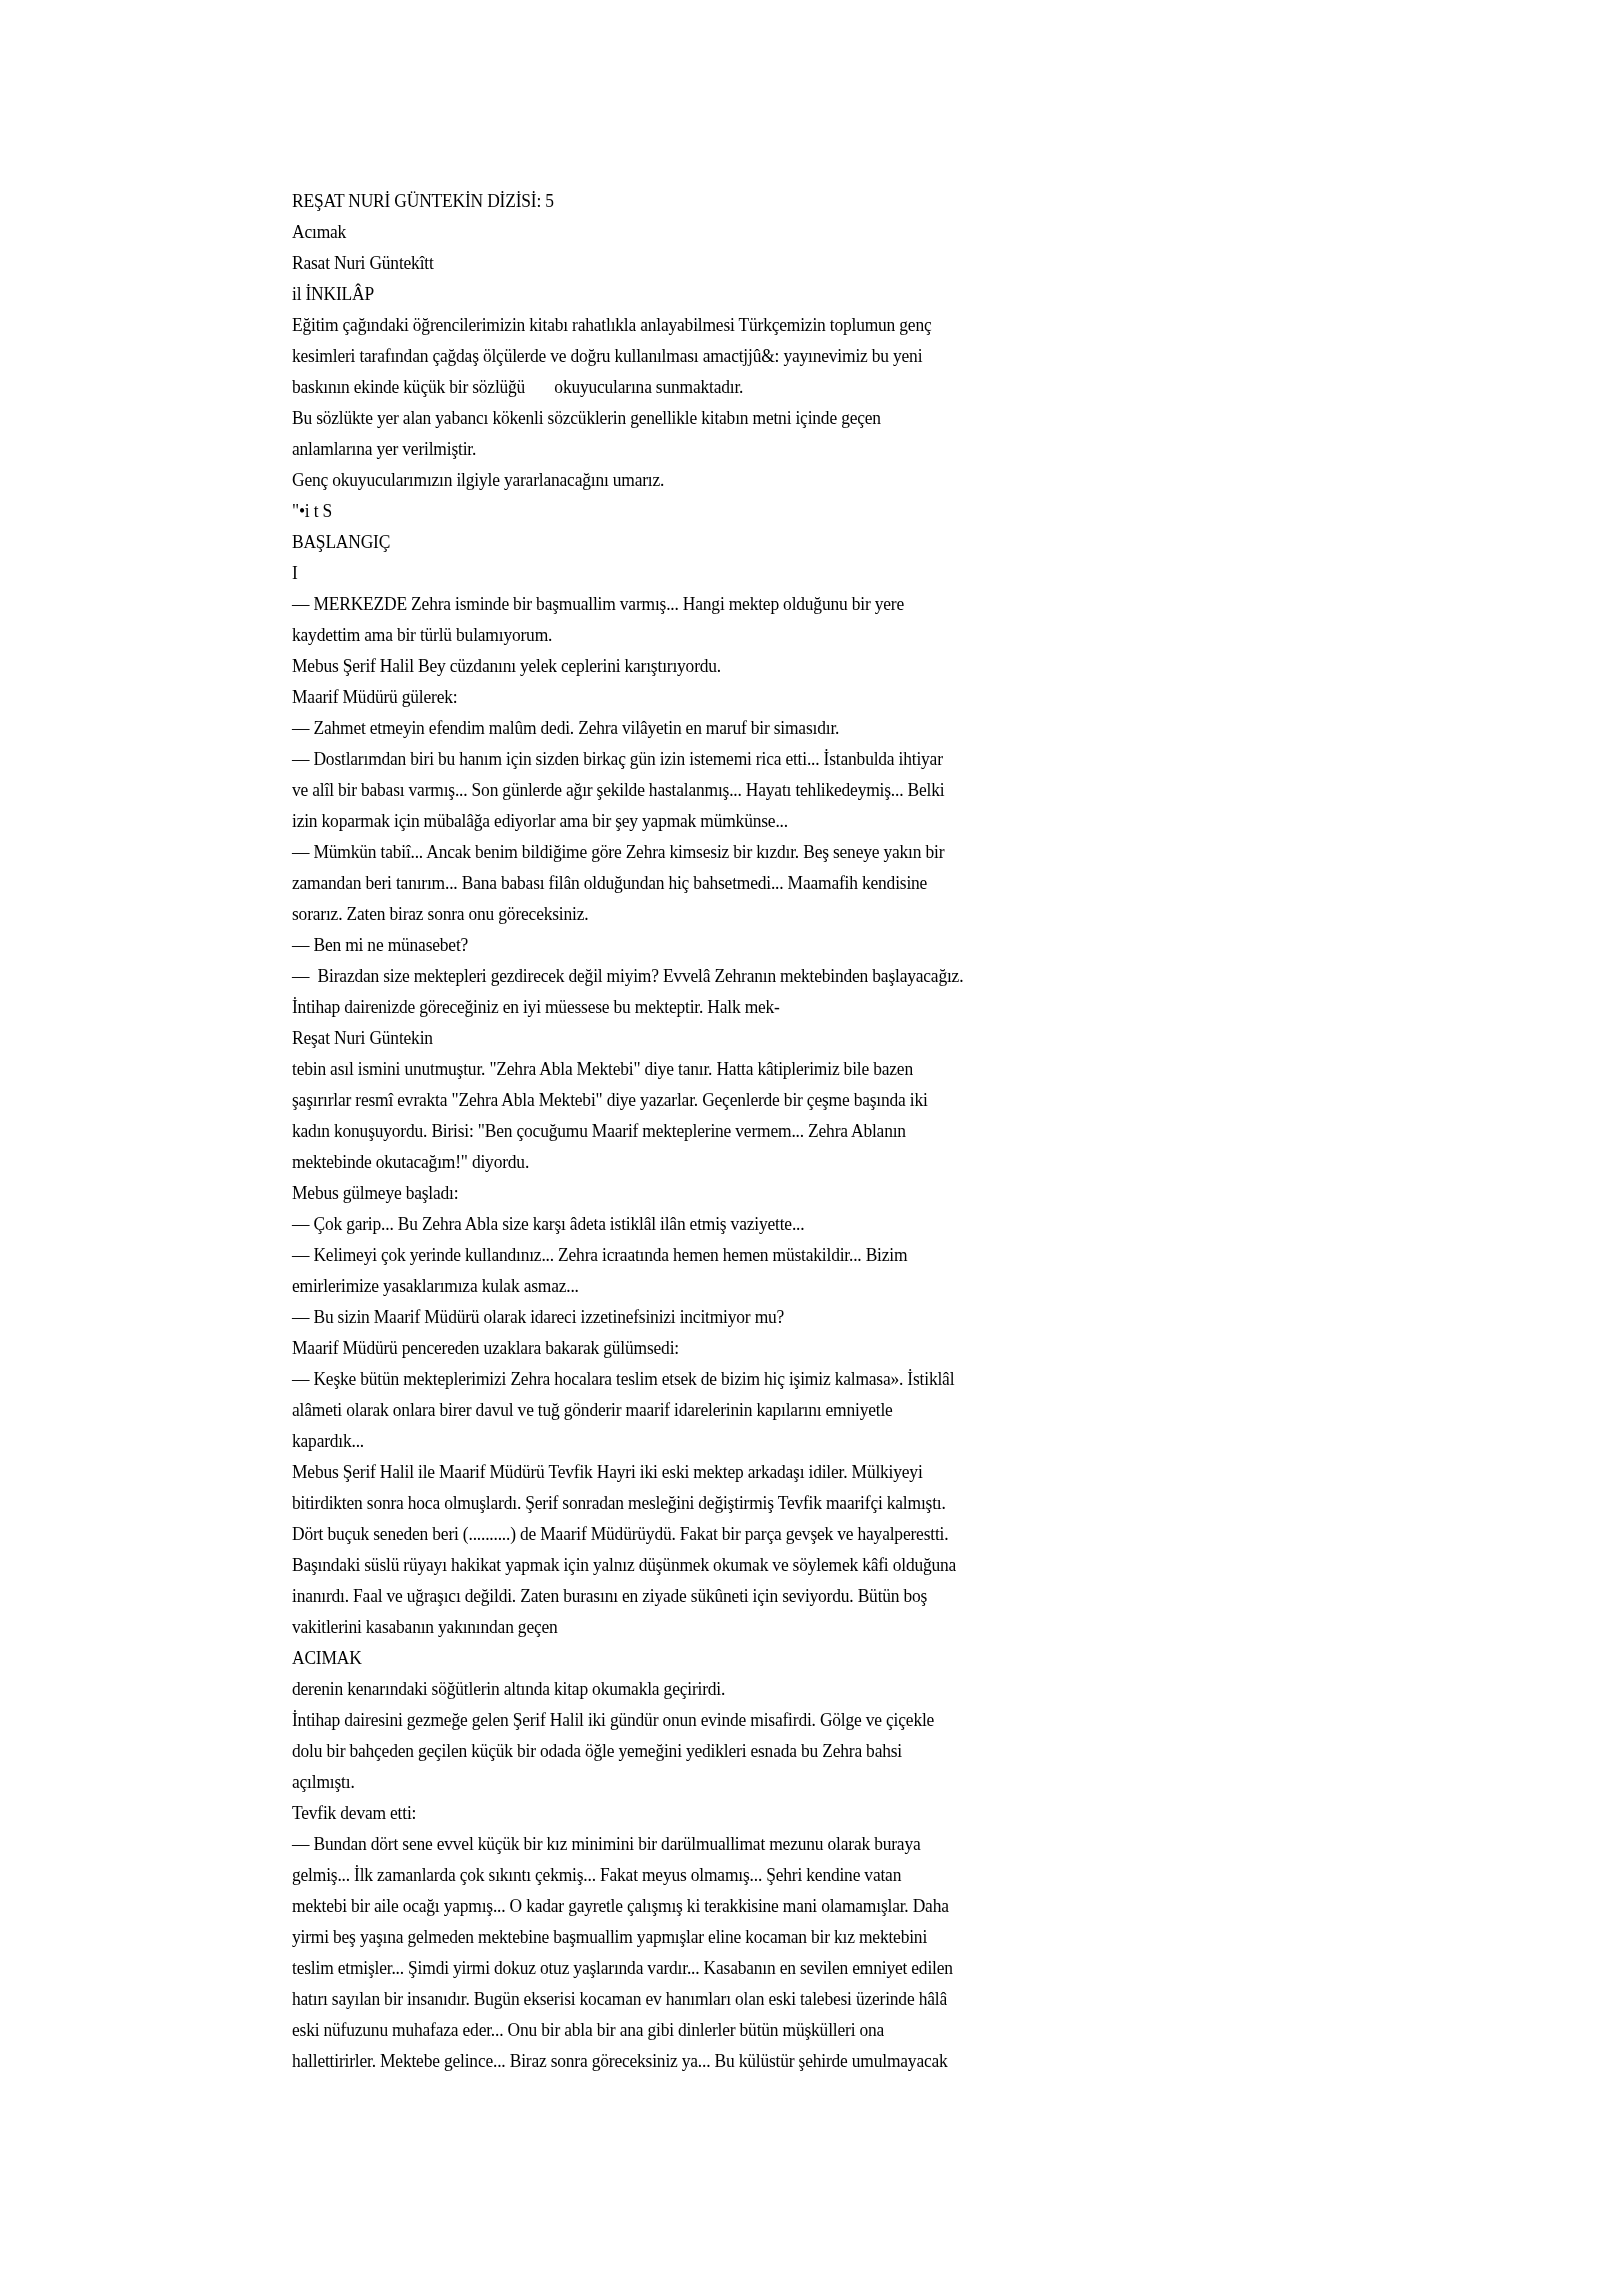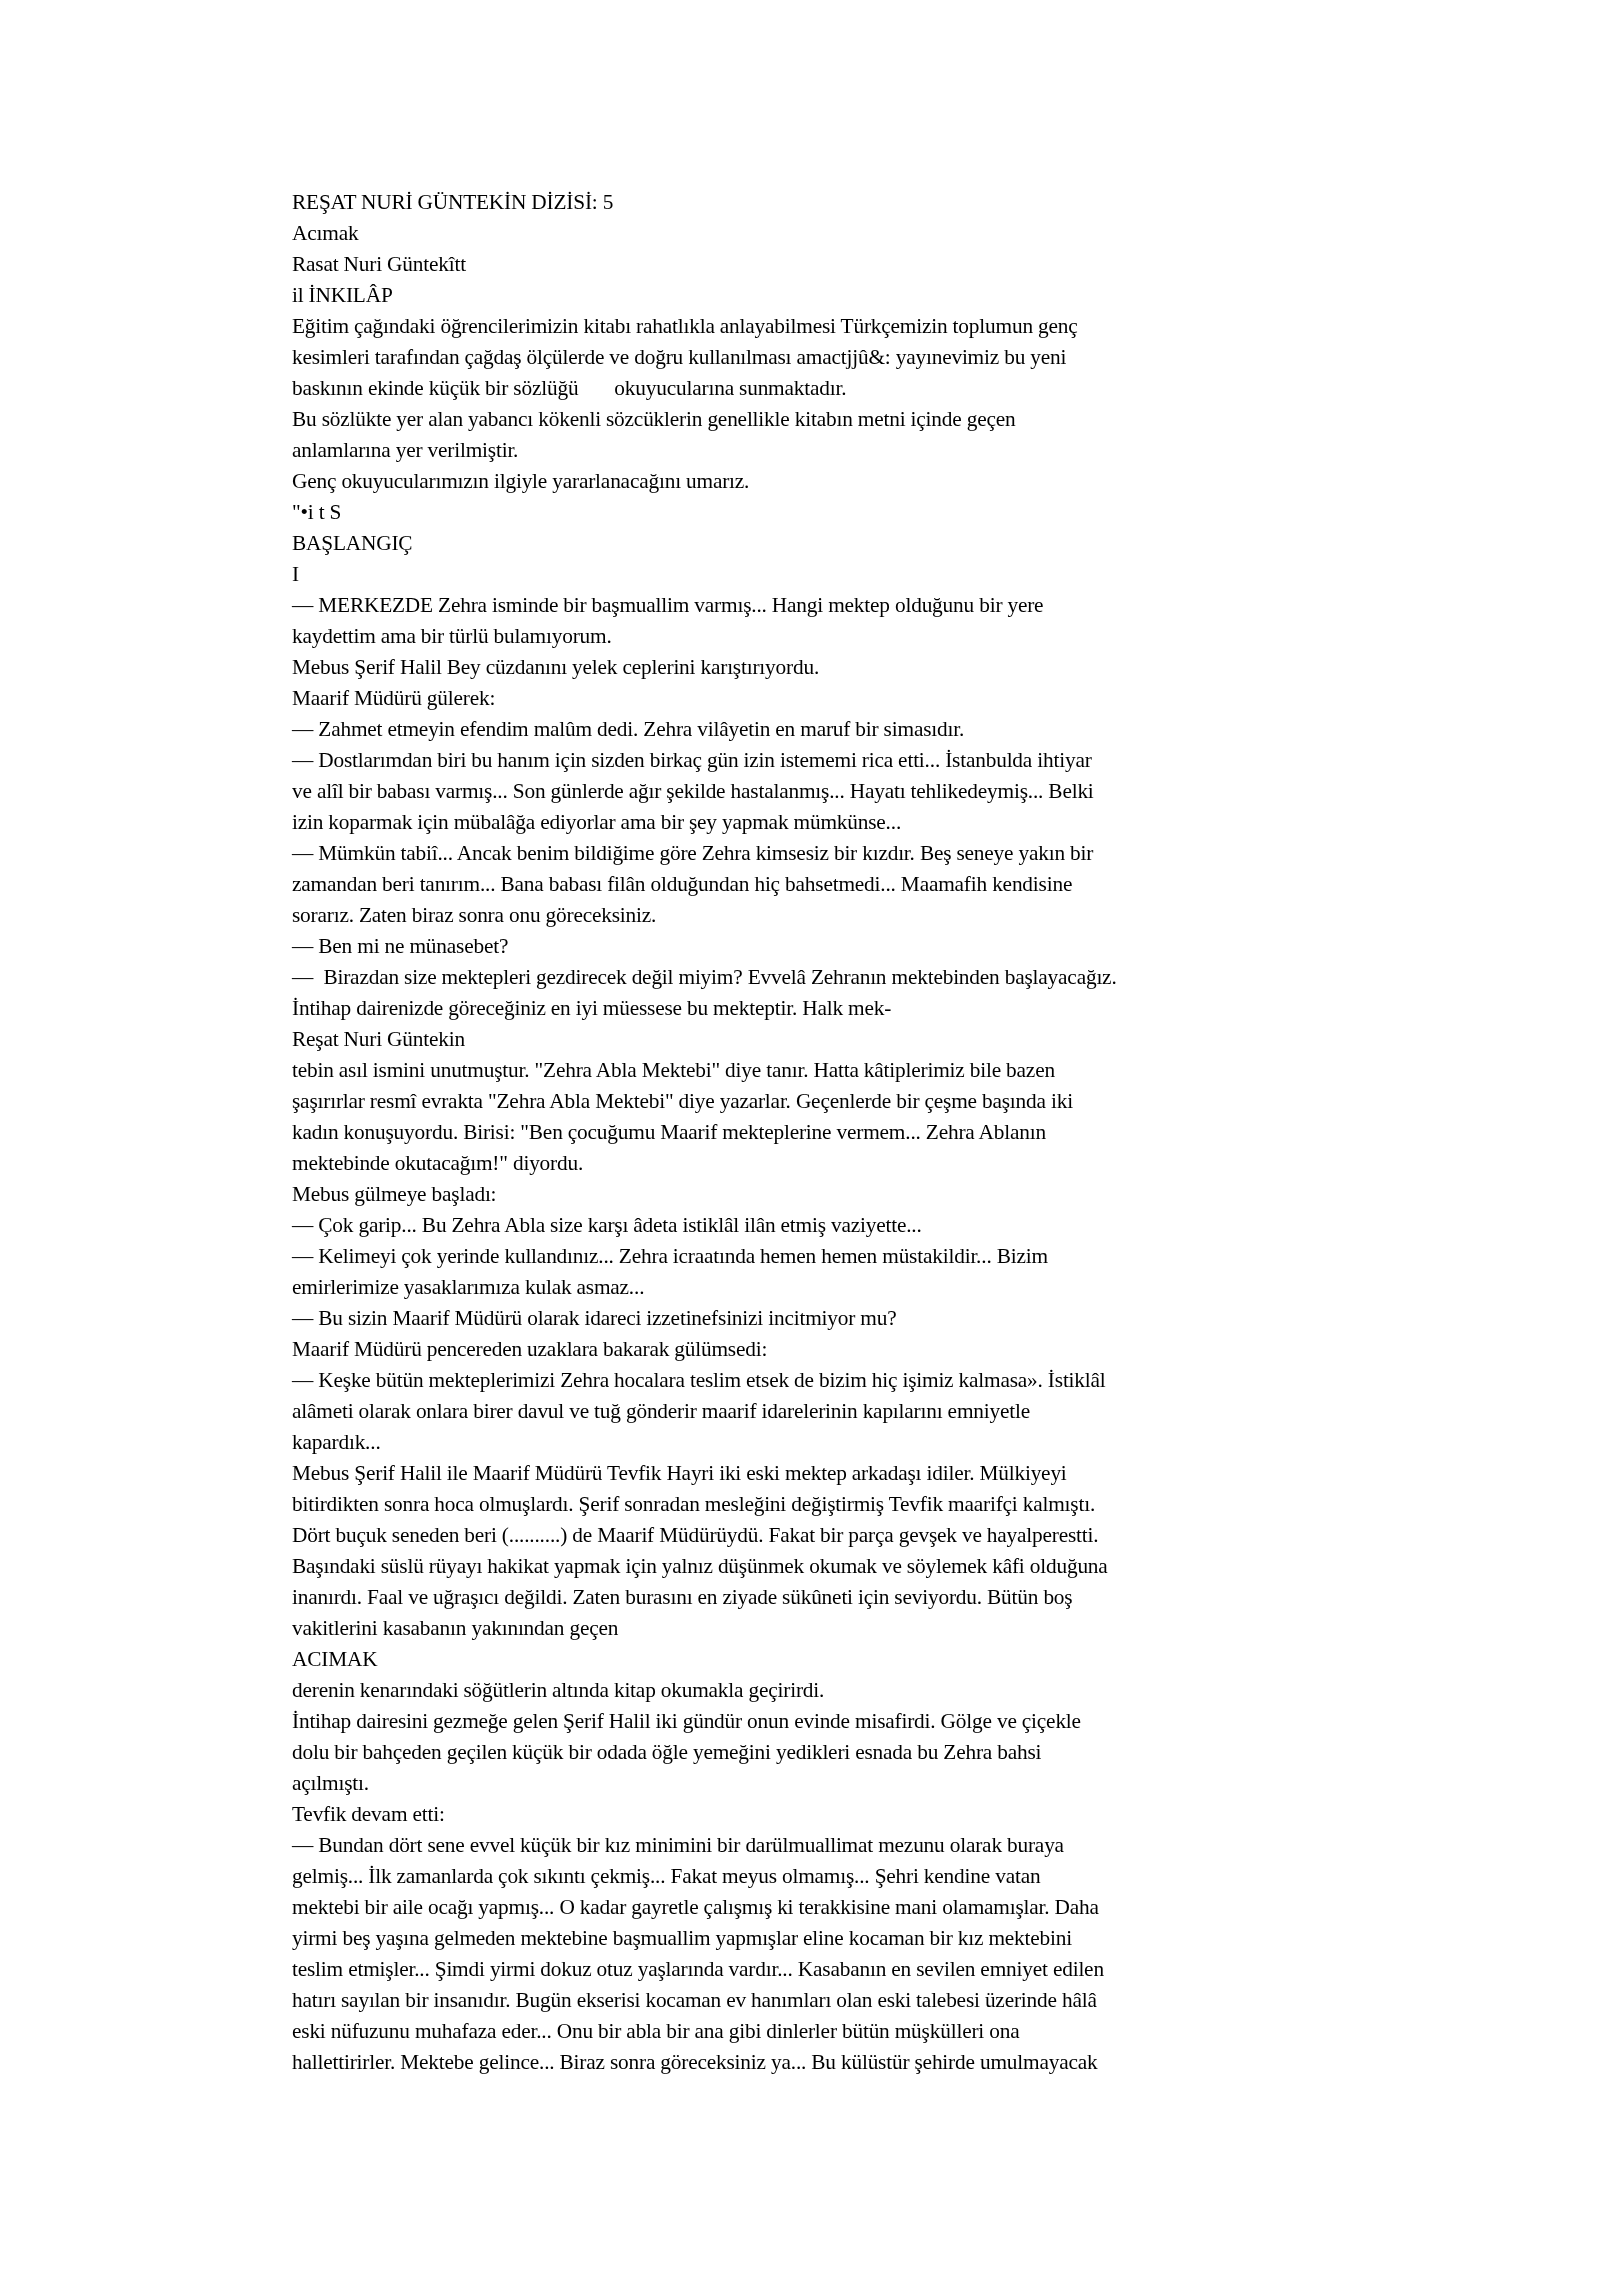--- a/index.html
+++ b/index.html
@@ -14,21 +14,21 @@
     background: #ffffff;
     overflow: hidden;
   }
   .text-block {
     position: absolute;
     left: 292px;
     top: 186px;
     width: 1191px;
     color: #000000;
     font-family: "Liberation Serif", "DejaVu Serif", serif;
-    font-size: 22px;
+    font-size: 18px;
     line-height: 31px;
     letter-spacing: -0.2px;
     font-weight: 400;
   }
   .line {
     white-space: pre;
     transform: scaleX(0.97);
     transform-origin: 0 50%;
     height: 31px;
   }

